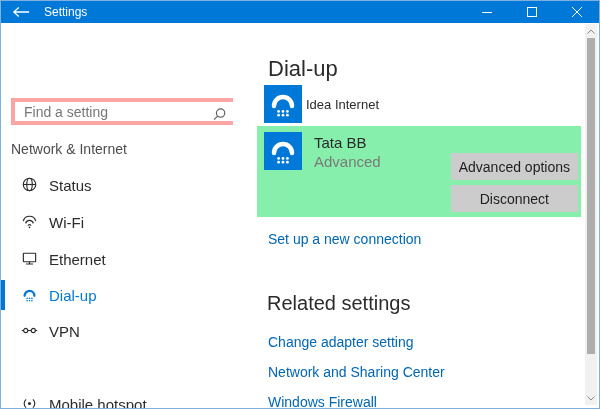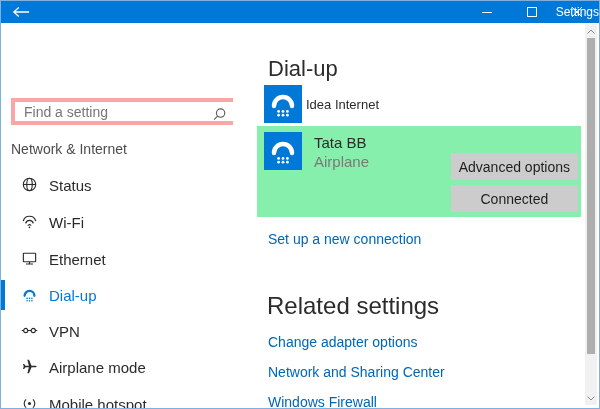--- a/index.html
+++ b/index.html
@@ -4,21 +4,21 @@
 <style>
   * { margin:0; padding:0; box-sizing:border-box; }
   html,body { background:#fff; }
   body { font-family:"Liberation Sans","DejaVu Sans",sans-serif; }
 
   .window { position:relative; width:600px; height:409px; background:#fff;
             border:1px solid #7fb0e0; overflow:hidden; }
 
   
   .titlebar { position:absolute; top:0; left:0; right:0; height:22px;
-              background:#0078d7; display:flex; align-items:center; color:#fff;justify-content:space-between; }
+              background:#0078d7; display:flex; align-items:center; color:#fff; }
   .back-btn { width:40px; height:22px; display:flex; align-items:center; justify-content:center; cursor:default; }
   .win-title { font-size:12px; line-height:22px; padding-left:3px; }
   .caption-group { position:absolute; right:0; top:0; height:22px; display:flex; }
   .caption-btn { width:45px; height:22px; display:flex; align-items:center; justify-content:center; }
 
   
   .sidebar { position:absolute; top:22px; left:0; width:232px; bottom:0; background:#fff; }
   .home-row { position:absolute; top:40px; left:0; width:232px; height:28px;
               display:flex; align-items:center; color:#2b2b2b;margin-top:35px; }
   .home-row .icon { position:absolute; left:21px; }
@@ -51,21 +51,21 @@
   .conn-panel .head { position:absolute; top:6px; left:7px; display:flex; }
   .conn-panel .tile { width:38px; height:38px; }
   .conn-panel .txt { margin-left:12px; padding-top:1px; }
   .conn-panel .name { font-size:15px; color:#2b2b2b; line-height:19px; }
   .conn-panel .status { font-size:15px; color:#7a7a7a; line-height:19px; }
   .btn-row { position:absolute; right:3px; bottom:5px; display:flex; gap:5px;flex-direction:column; }
   .btn { height:27px; padding:0 8px; background:#cccccc; color:#1f1f1f; font-size:14px;
          display:flex; align-items:center; justify-content:center; border:none; font-family:inherit; }
 
   .link { position:absolute; left:35px; font-size:14px; color:#0066b4; cursor:default; text-decoration:none; }
-  .sub-title { position:absolute; top:269px; left:34px; font-size:24px; color:#2b2b2b; font-weight:400; }
+  .sub-title { position:absolute; top:269px; left:34px; font-size:20px; color:#2b2b2b; font-weight:400; }
 
   
   .scrollbar { position:absolute; top:23px; right:2px; bottom:3px; width:12px; background:#f1f1f1; }
   .scroll-thumb { position:absolute; top:14px; left:2px; width:8px; height:316px; background:#aeaeae; }
   .scroll-arrow { position:absolute; left:0; width:12px; height:12px; display:flex;
                   align-items:center; justify-content:center; color:#8a8a8a; }
   .scroll-arrow.up { top:1px; } .scroll-arrow.down { bottom:1px; }
 
   svg { display:block; }
 </style>
@@ -192,31 +192,20 @@
       <span class="icon">
         <svg width="17" height="17" viewBox="0 0 18 18" fill="none" stroke="currentColor" stroke-width="1.2">
           <circle cx="5" cy="9" r="2.2"></circle>
             <circle cx="13" cy="9" r="2.2"></circle>
           <path d="M7.2 9h3.6 M0.8 9h2 M15.2 9h2"></path>
         </svg>
       </span>
       <span class="lbl">VPN</span>
     </div>
 
-    <div class="side-item" style="top:326px">
-
-      <span class="icon">
-        <svg width="17" height="17" viewBox="0 0 20 20">
-          <g transform="rotate(90 10 10)">
-            <path fill="currentColor" d="M10 1.6 c.6 0 1 .9 1 1.6 v4.4 l7 3 v1.9 l-7-1.8 v4 l2 1.6 v1.3 l-3-.8 -3 .8 v-1.3 l2-1.6 v-4 l-7 1.8 v-1.9 l7-3 V3.2 c0-.7 .4-1.6 1-1.6 z"></path>
-          </g>
-        </svg>
-      </span>
-      <span class="lbl">Airplane mode</span>
-    </div>
 
     <div class="side-item" style="top:363px">
 
       <span class="icon">
         <svg width="17" height="17" viewBox="0 0 18 18" fill="none" stroke="currentColor" stroke-width="1.2">
           <circle cx="9" cy="9" r="1.6" fill="currentColor" stroke="none"></circle>
           <path d="M5.4 4.6 a5.8 5.8 0 0 0 0 8.8 M12.6 4.6 a5.8 5.8 0 0 1 0 8.8"></path>
         </svg>
       </span>
       <span class="lbl">Mobile hotspot</span>
@@ -255,34 +244,34 @@
                 <circle cx="19" cy="26.4" r="1.4"></circle>
                 <circle cx="23.4" cy="26.4" r="1.4"></circle>
               <circle cx="14.6" cy="30.2" r="1.4"></circle>
                 <circle cx="19" cy="30.2" r="1.4"></circle>
                 <circle cx="23.4" cy="30.2" r="1.4"></circle>
             </g>
           </svg>
         </span>
         <span class="txt">
           <div class="name">Tata BB</div>
-          <div class="status">Airplane</div>
+          <div class="status">Advanced</div>
         </span>
       </div>
       <div class="btn-row">
         <button class="btn">Advanced options</button>
-        <button class="btn">Connected</button>
+        <button class="btn">Disconnect</button>
       </div>
     </div>
 
     <a class="link" style="top:208px">Set up a new connection</a>
 
     <div class="sub-title">Related settings</div>
 
-    <a class="link" style="top:311px">Change adapter options</a>
+    <a class="link" style="top:311px">Change adapter setting</a>
     <a class="link" style="top:341px">Network and Sharing Center</a>
     <a class="link" style="top:371px">Windows Firewall</a>
   </div>
 
   <div class="scrollbar">
     <div class="scroll-arrow up">
       <svg width="8" height="5" viewBox="0 0 8 5" fill="none" stroke="currentColor" stroke-width="1">
           <path d="M0.5 4.5 L4 1 L7.5 4.5"></path>
         </svg>
     </div>

